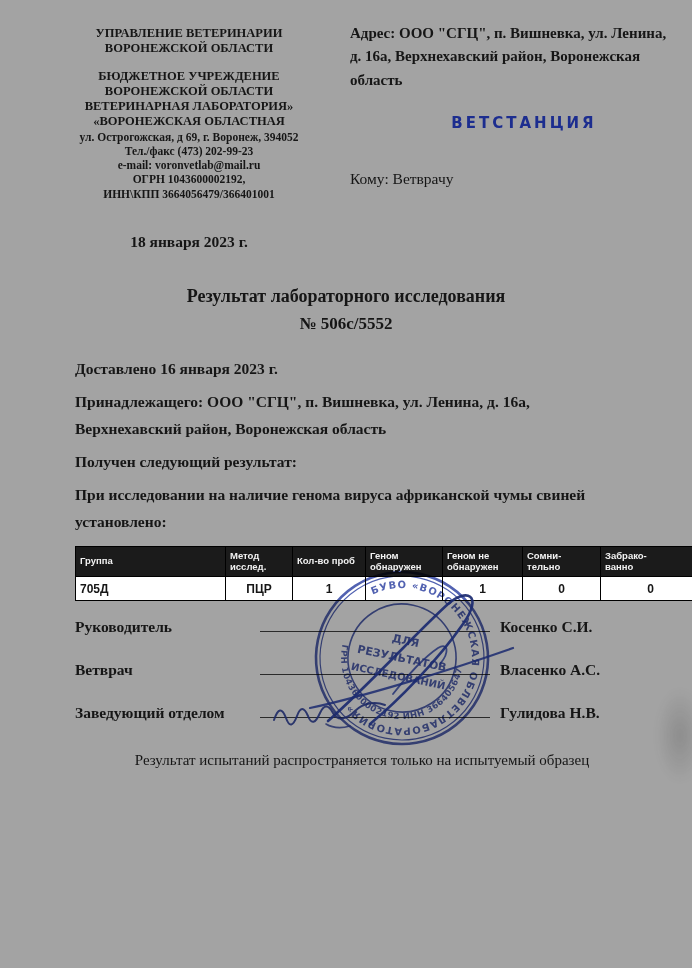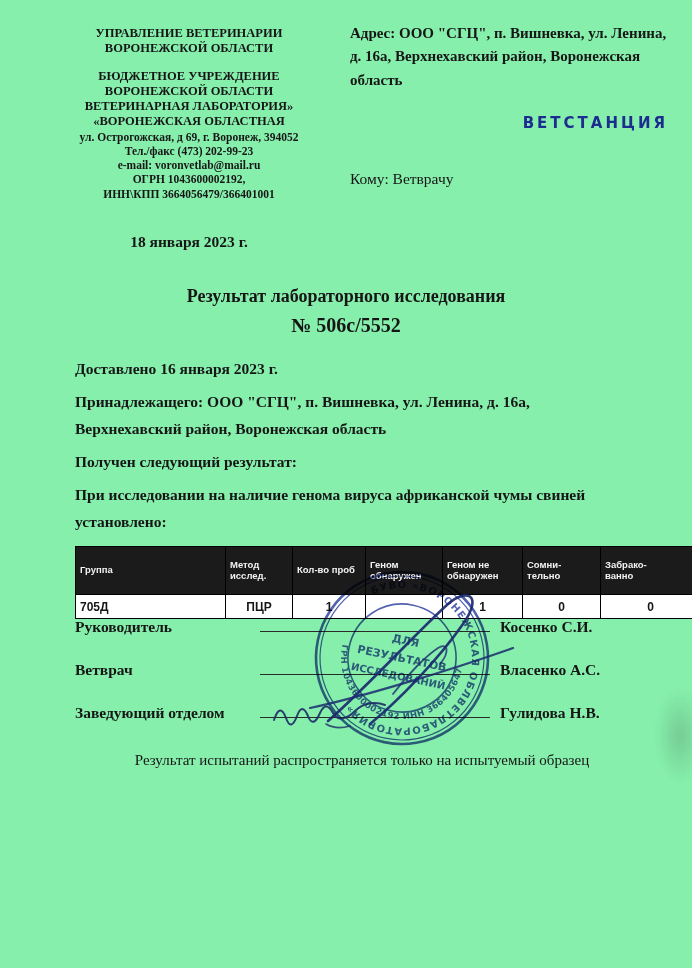--- a/index.html
+++ b/index.html
@@ -1,57 +1,57 @@
 <!DOCTYPE html>
 <html><head>
 <meta charset="utf-8">
 <style>
   * { margin:0; padding:0; box-sizing:border-box; }
   html,body { background:#8a8a8a; }
   .page {
     position:relative; width:692px; height:968px; margin:0 auto;
-    background:#86efac; overflow:hidden; color:#161616;
+    background:#a3a3a3; overflow:hidden; color:#161616;
     font-family:"Liberation Serif", serif;
   }
 
   
   .letterhead { position:absolute; left:38px; top:26px; width:302px; text-align:center; font-weight:700; }
   .lh-line { font-size:12.5px; line-height:1.22; }
   .lh-gap { height:12px; }
   .lh-contact { font-size:11.5px; line-height:1.24; }
   .lh-date { margin-top:32px; font-size:15.5px; }
 
   
   .recipient { position:absolute; left:350px; top:22px; width:318px; }
   .recipient-address { font-size:15px; font-weight:700; line-height:1.55; }
   .vetstation {
-    margin-top:22px; text-align:right; padding-left:30px;
+    margin-top:22px; text-align:center; padding-left:30px;
     font-family:"DejaVu Sans", sans-serif; font-weight:800;
     font-size:15px; letter-spacing:3px; color:#1c2d8f;
   }
   .kome { margin-top:38px; font-size:15.5px; }
 
   
   .doc-title { position:absolute; left:0; top:286px; width:100%; text-align:center; font-weight:700; }
   .doc-title-line1 { font-size:18px; }
-  .doc-title-line2 { font-size:20px; margin-top:7px; }
+  .doc-title-line2 { font-size:17px; margin-top:7px; }
 
   
   .body-text { position:absolute; left:75px; top:356px; width:548px; font-size:15.5px; font-weight:700; }
   .body-text p { line-height:1.7; margin-bottom:7px; }
 
   
   .result-table {
     position:absolute; left:75px; top:546px; width:625px;
     border-collapse:collapse; table-layout:fixed;
     font-family:"Liberation Sans", sans-serif;
   }
   .result-table th {
     background:#1b1b1b; color:#f2f2f2; font-size:9.5px; font-weight:700;
-    text-align:left; vertical-align:middle; padding:2px 4px; height:48px;
+    text-align:left; vertical-align:middle; padding:2px 4px; height:30px;
     border:1px solid #000; white-space:pre-line; line-height:1.15;
   }
   .result-table td {
     border:1px solid #000; height:24px; font-size:12px; font-weight:700;
     text-align:center; padding:1px 4px; background:#fff;
   }
   .result-table td.first { text-align:left;margin-top:8px; }
 
   
   .signatures { position:absolute; left:75px; top:610px; width:560px; }

